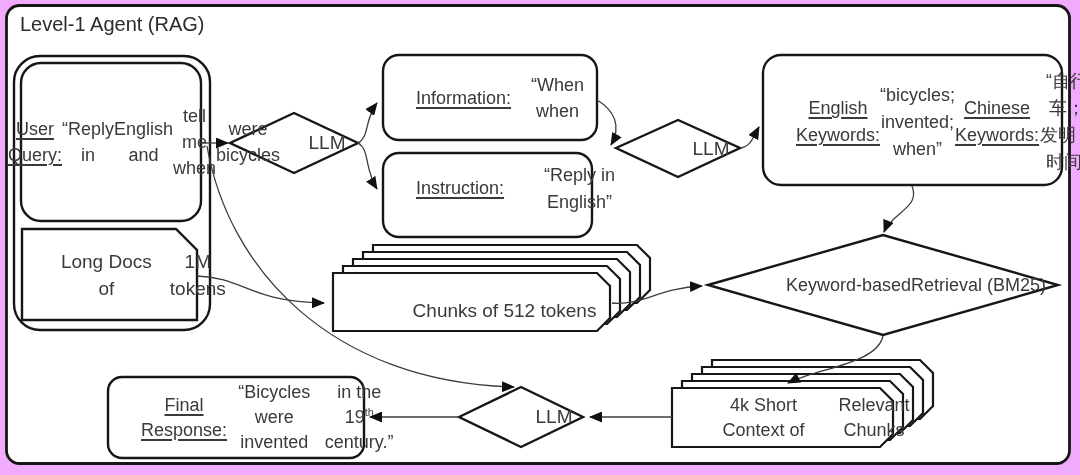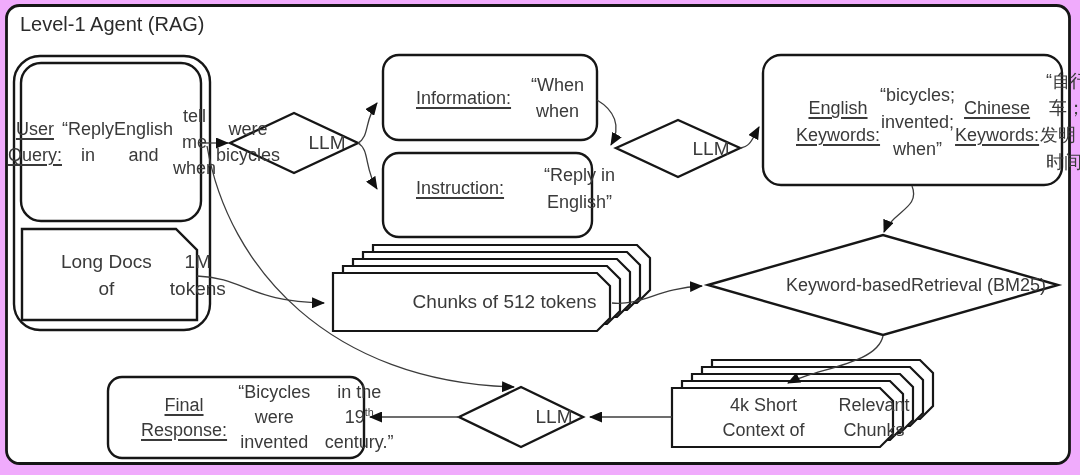--- a/index.html
+++ b/index.html
@@ -122,21 +122,21 @@
     <div>“Reply in English”</div>
   </div>
 
   <div class="txt" style="left:763px;top:55px;width:299px;height:102px;line-height:27px;margin-top:16px;">
     <div class="u">English Keywords:</div>
     <div>“bicycles; invented; when”</div>
     <div class="u">Chinese Keywords:</div>
     <div>“自行车； 发明； 时间”</div>
   </div>
 
-  <div class="txt big" style="left:333px;top:264px;width:277px;height:76px;">Chunks of 512 tokens</div>
+  <div class="txt big" style="left:333px;top:273px;width:277px;height:76px;">Chunks of 512 tokens</div>
 
   <div class="txt" style="left:708px;top:235px;width:350px;height:100px;">
     <div>Keyword-based</div>
     <div>Retrieval (BM25)</div>
   </div>
 
   <div class="txt" style="left:672px;top:388px;width:221px;height:59px;line-height:25px;">
     <div>4k Short Context of</div>
     <div>Relevant Chunks</div>
   </div>

